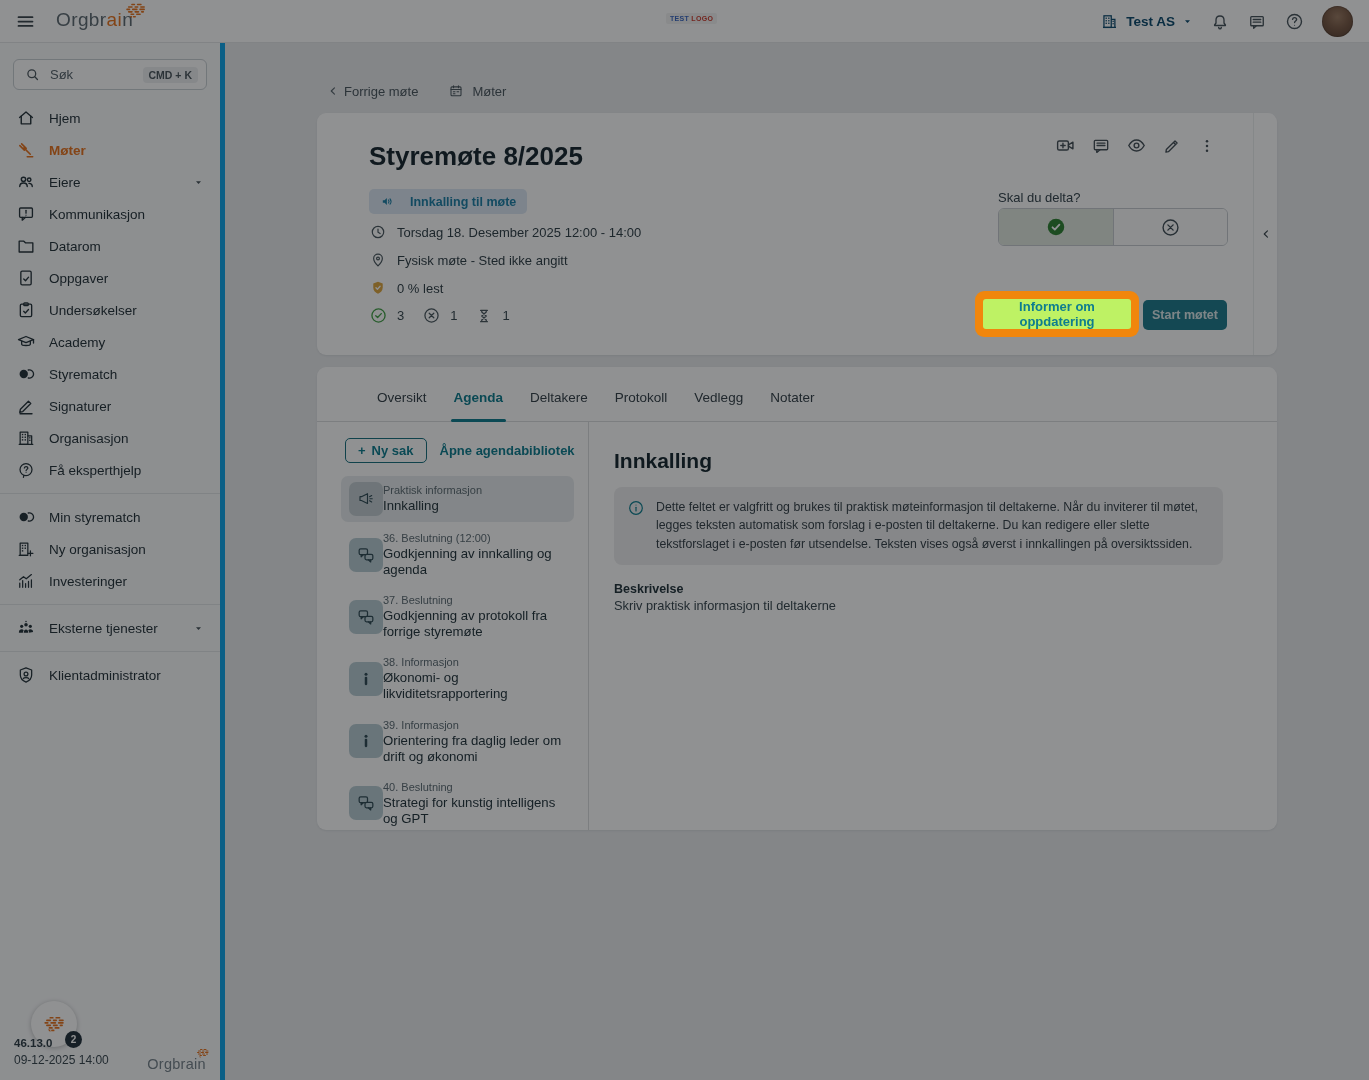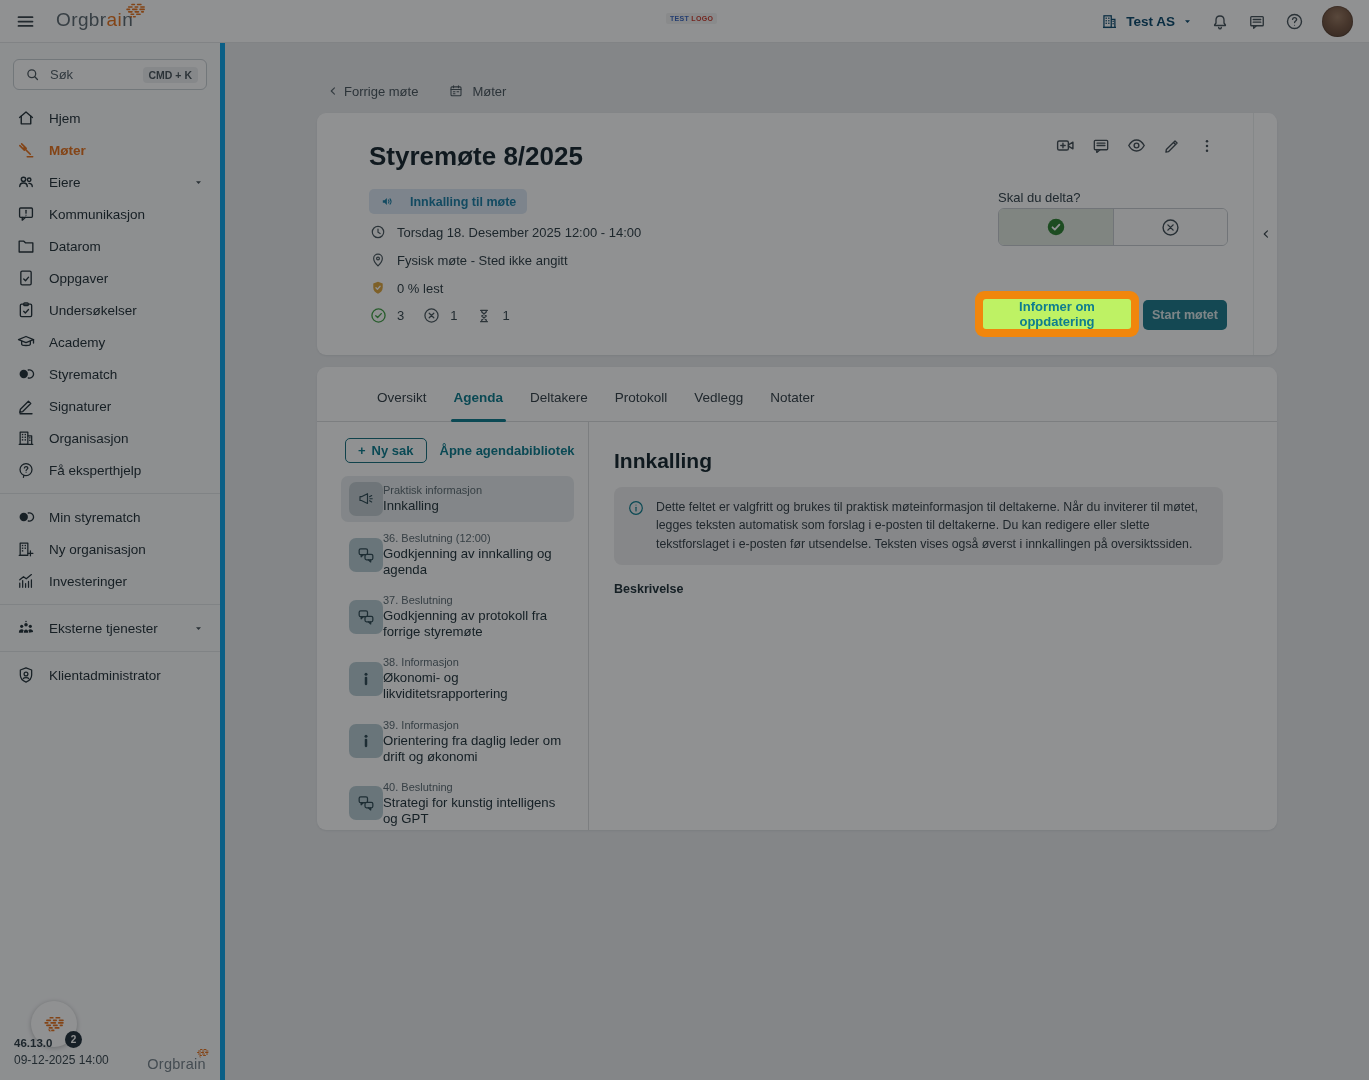--- a/index.html
+++ b/index.html
@@ -692,17 +692,18 @@
         <span class="icon">
           <svg viewBox="0 0 24 24" width="18" height="18" fill="none" stroke="currentColor" stroke-width="1.6" stroke-linecap="round">
               <circle cx="12" cy="12" r="8.4"></circle>
               <path d="M12 11v5"></path>
               <circle cx="12" cy="8" r="0.7" fill="currentColor" stroke="none"></circle>
             </svg>
         </span>
         <p>Dette feltet er valgfritt og brukes til praktisk møteinformasjon til deltakerne. Når du inviterer til møtet, legges teksten automatisk som forslag i e-posten til deltakerne. Du kan redigere eller slette tekstforslaget i e-posten før utsendelse. Teksten vises også øverst i innkallingen på oversiktssiden.</p>
       </div>
       <div id="desc-label">Beskrivelse</div>
+      <div id="desc-value">Skriv praktisk informasjon til deltakerne</div>
     </div>
   </div>
 </div>
 
 <div id="dim"></div>
 
 </body></html>

